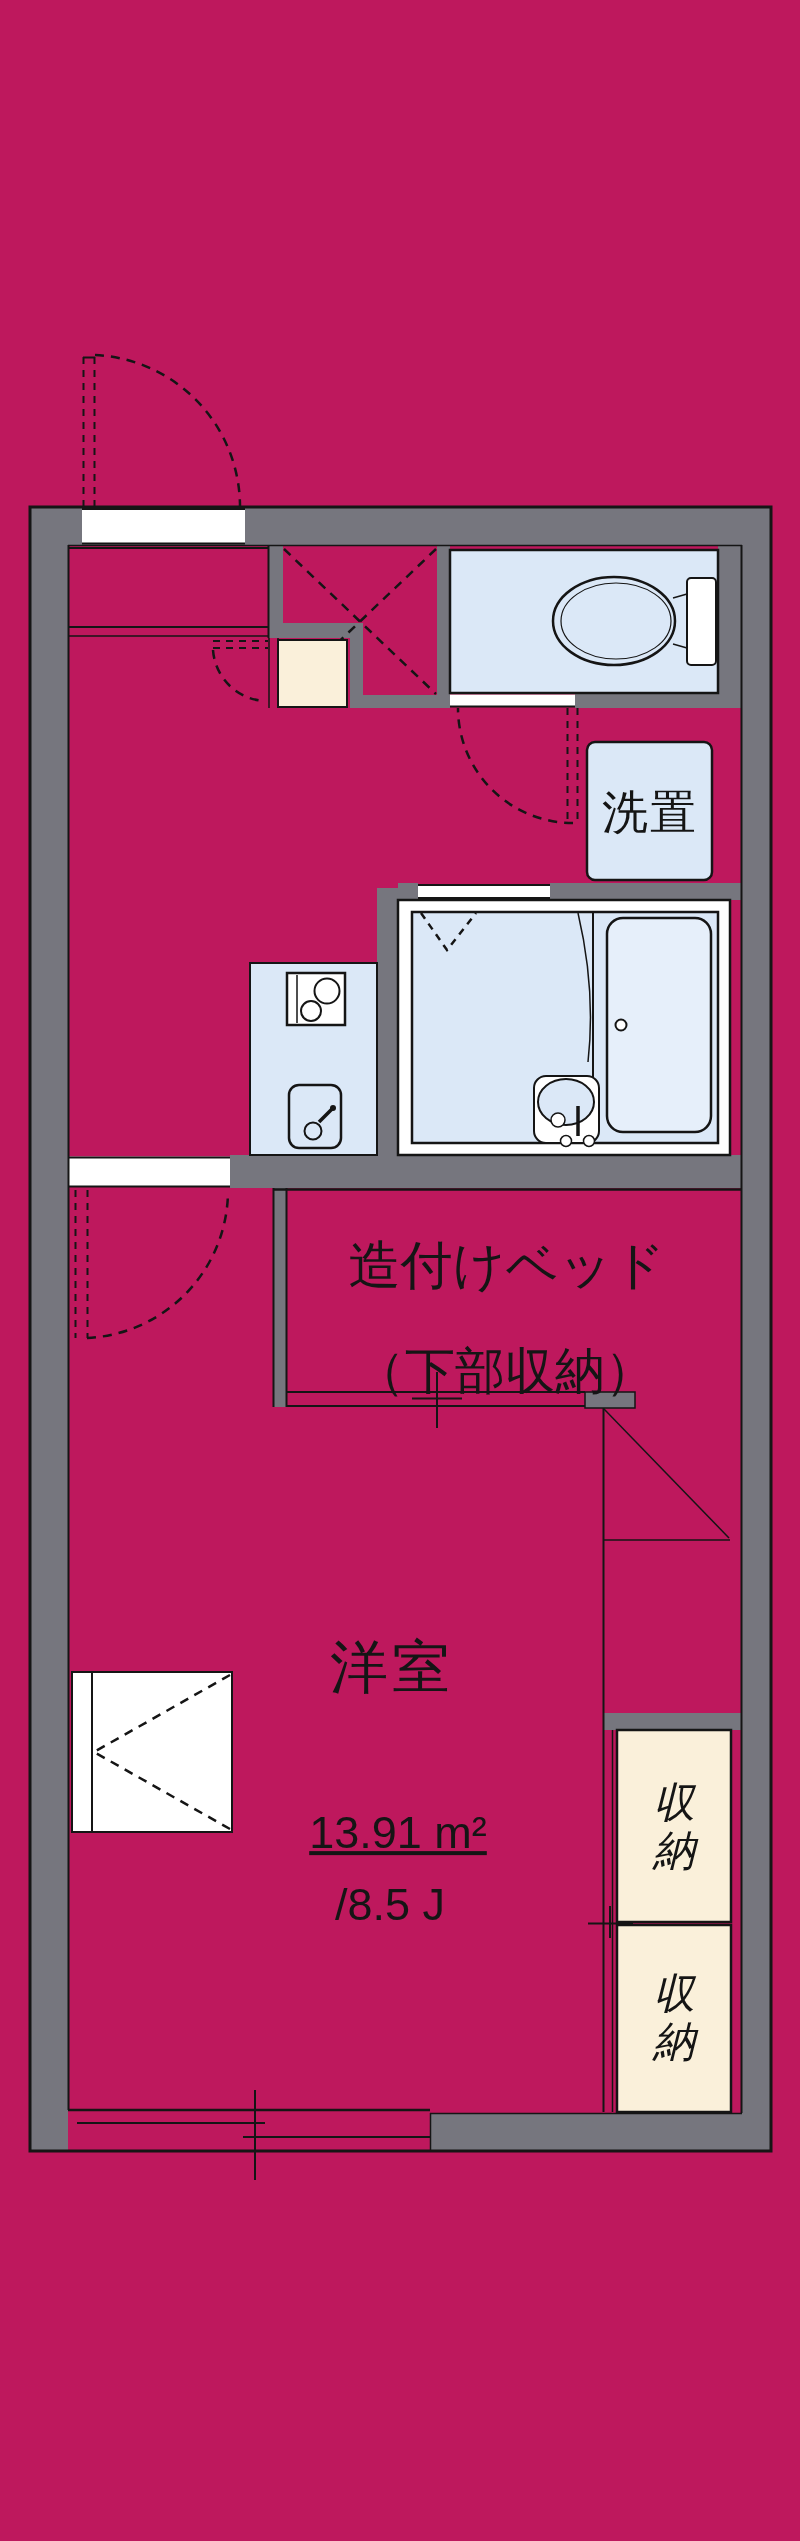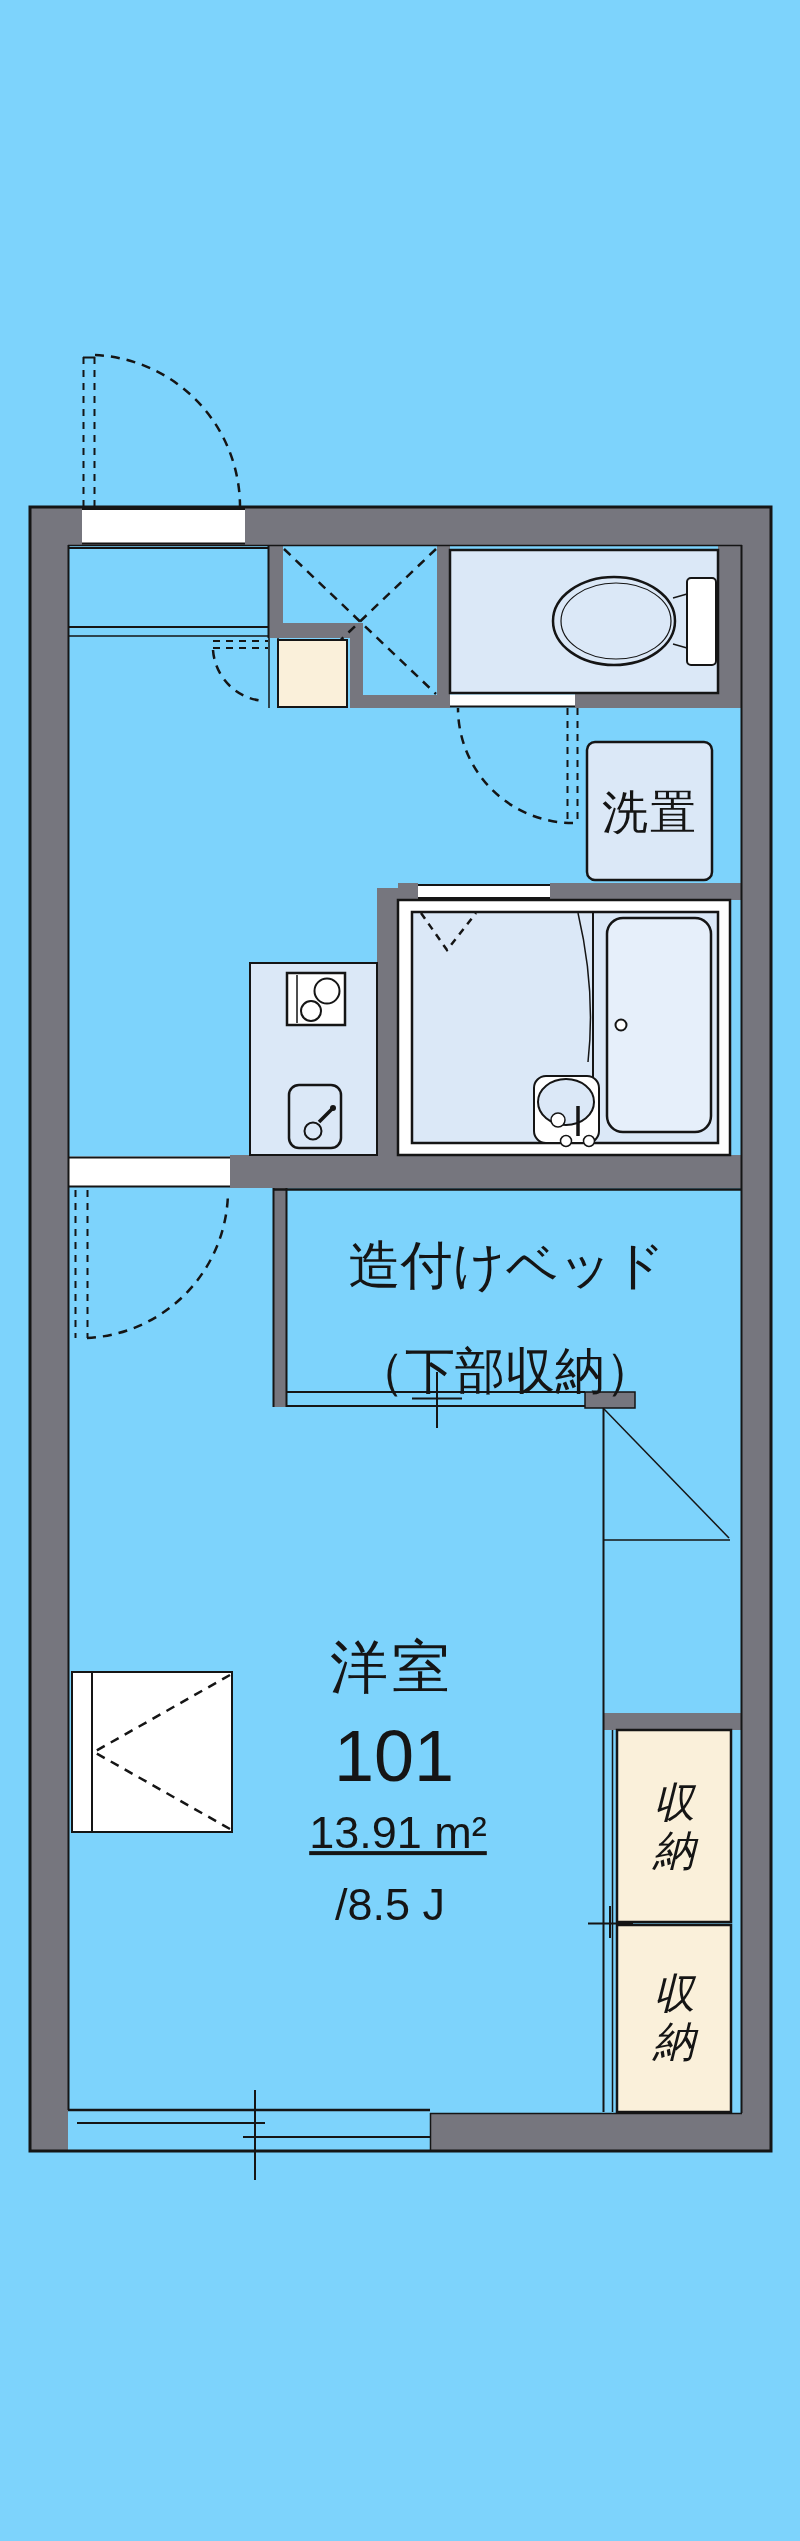--- a/index.html
+++ b/index.html
@@ -1,16 +1,16 @@
 <!DOCTYPE html>
 <html style="--wall_gray: #76767e; --room_blue: #dbe8f7; --tub_blue: #e6effa; --storage_cream: #faf0da; --line: #151515;"><head>
 <meta charset="utf-8">
 <style>
   html,body{margin:0;padding:0;background:#fff;}
-  .stage{position:relative;width:800px;height:2541px;background:#7dd3fc;overflow:hidden;
+  .stage{position:relative;width:800px;height:2541px;background:#be185d;overflow:hidden;
          font-family:"Liberation Sans","DejaVu Sans",sans-serif;color:#1a1a1a;}
   svg{position:absolute;left:0;top:0;}
   .wall{fill:var(--wall_gray);}
   .blue{fill:var(--room_blue);}
   .tub{fill:var(--tub_blue);}
   .cream{fill:var(--storage_cream);}
   .white{fill:#ffffff;}
   .nofill{fill:none;}
   .s{stroke:var(--line);}
   .dash{stroke-dasharray:9 7;}
@@ -190,19 +190,18 @@
     <line class="s" x1="255" y1="2090" x2="255" y2="2180" stroke-width="2"></line>
   </g>
 </svg>
 
   <div class="lbl" style="left:650px;top:812px;font-size:46px;letter-spacing:2px;">洗置</div>
 
   <div class="lbl" style="left:507px;top:1266px;font-size:52px;">造付けベッド</div>
   <div class="lbl" style="left:505px;top:1372px;font-size:50px;text-align:right;">（下部収納）</div>
 
   <div class="lbl" style="left:392px;top:1667px;font-size:58px;letter-spacing:4px;">洋室</div>
-  <div class="lbl" style="left:394px;top:1756px;font-size:72px;">101</div>
   <div class="lbl" style="left:398px;top:1833px;font-size:45px;text-decoration:underline;">13.91 m²</div>
   <div class="lbl" style="left:390px;top:1881px;font-size:45px;margin-top:24px;">/8.5 J</div>
 
   <div class="lbl wrap" style="left:674px;top:1827px;width:48px;font-size:42px;">収納</div>
   <div class="lbl wrap" style="left:674px;top:2018px;width:48px;font-size:42px;">収納</div>
 </div>
 
 </body></html>

